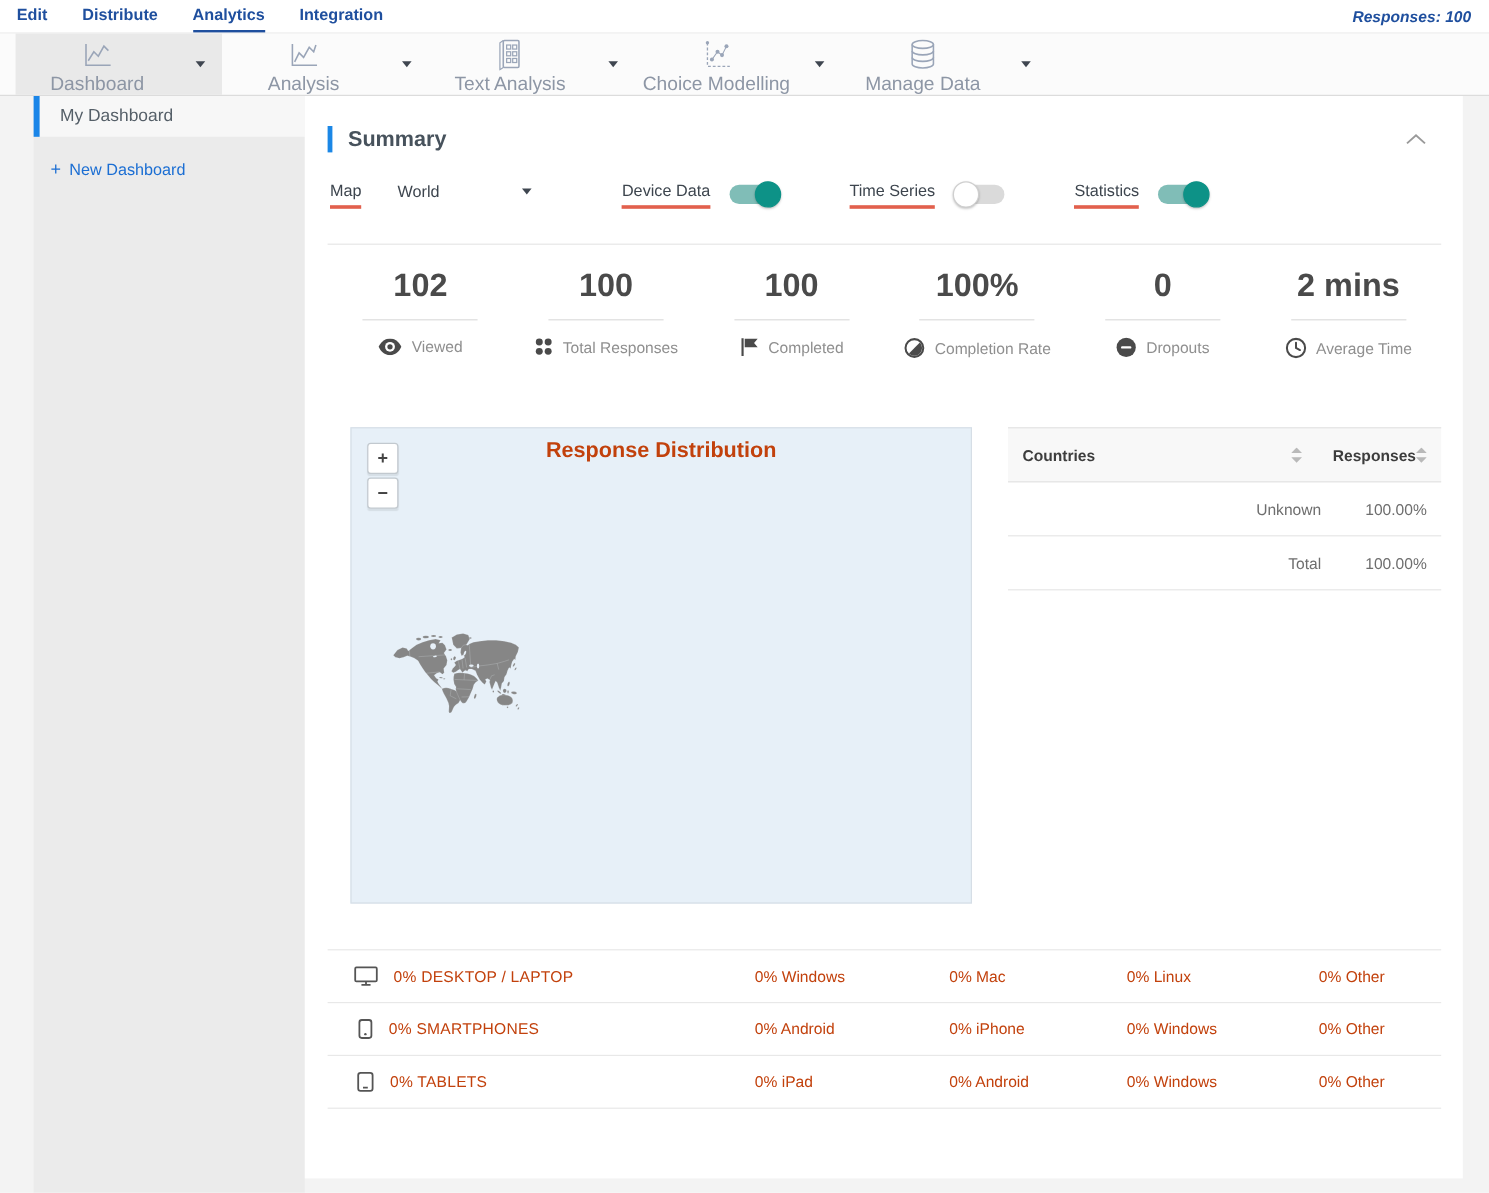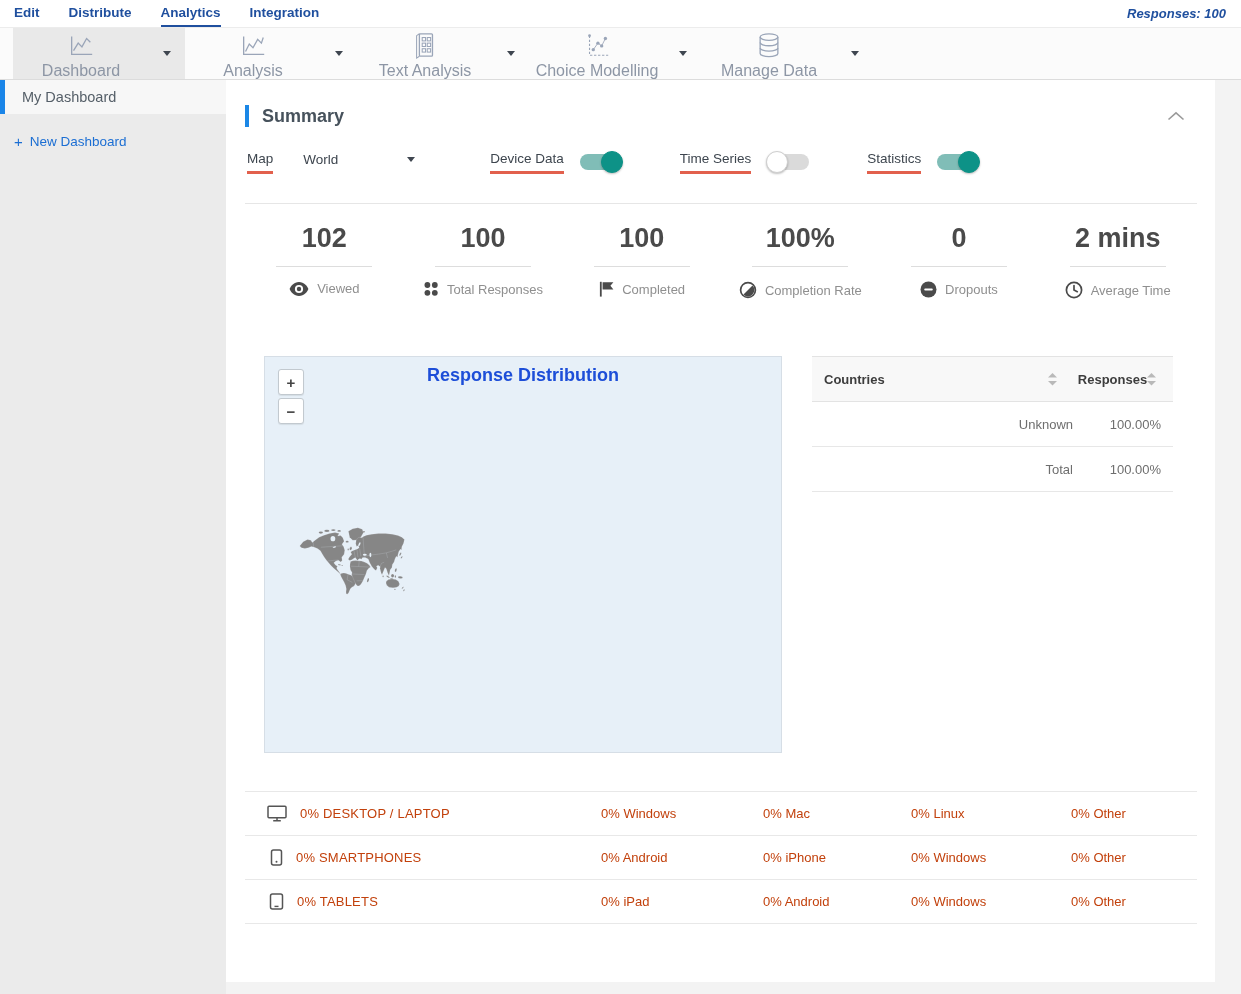--- a/index.html
+++ b/index.html
@@ -15,21 +15,21 @@
   
   .toolbar { height:52px; background:#fbfbfb; border-bottom:1px solid #dcdcdc; display:flex; padding-left:13px; }
   .tool-group { width:172px; display:flex; cursor:pointer; }
   .tool-group.active { background:#e9e9e9; }
   .tool-btn { flex:1; display:flex; flex-direction:column; align-items:center; justify-content:center; gap:3px; padding-top:3px; }
   .tool-label { font-size:16px; color:#8d96a5; }
   .tool-caret { width:36px; display:flex; align-items:center; justify-content:center; }
   .caret-down { width:0; height:0; border-left:4.5px solid transparent; border-right:4.5px solid transparent; border-top:5.5px solid #3f4650; }
 
   
-  .layout { display:flex; height:914px; }
+  .layout { display:flex; height:914px;padding-left:28px; }
   .sidebar { width:226px; background:#ebebeb; flex:none; }
   .sidebar-active-row { height:34px; background:#f7f7f7; border-left:5px solid #1a85e8; display:flex; align-items:center; padding-left:17px; font-size:14.5px; color:#555f68; cursor:pointer; }
   .sidebar-new { margin:20px 0 0 14px; display:flex; align-items:center; gap:7px; color:#1b6ed3; font-size:13.5px; cursor:pointer; }
   .sidebar-new .plus { font-size:15px; line-height:1; }
 
   .main { flex:1; padding:0 26px 12px 0; }
   .panel { background:#fff; height:902px; padding:0 18px 0 19px; position:relative; }
 
   
   .summary-header { display:flex; align-items:center; padding-top:25px; }
@@ -55,28 +55,28 @@
   .stats { display:grid; grid-template-columns:repeat(6,1fr); margin-top:19px; }
   .stat { text-align:center; }
   .stat-value { font-size:27px; font-weight:700; color:#4a4a4a; }
   .stat-line { width:96px; height:1px; background:#ddd; margin:12px auto 14px; }
   .stat-bottom { display:flex; align-items:center; justify-content:center; gap:8px; color:#8f8f8f; font-size:13px; }
 
   
   .map-row { display:flex; margin-top:57px; align-items:flex-start; }
   .map-box { width:518px; height:397px; border:1px solid #d6dee6; background:#e7f0f8; position:relative; margin-left:19px; flex:none; }
   .map-box svg.world { position:absolute; inset:0; }
-  .map-title { position:absolute; top:8px; left:0; right:0; text-align:center; font-size:18px; font-weight:700; color:#1d4ed8; }
+  .map-title { position:absolute; top:8px; left:0; right:0; text-align:center; font-size:18px; font-weight:700; color:#c2410c; }
   .zoom-btns { position:absolute; top:12px; left:13px; display:flex; flex-direction:column; gap:3px; z-index:2; }
   .zoom-btn { width:26px; height:26px; background:#fff; border:1px solid #c2c9cf; border-radius:3px; font-size:15px; font-weight:700; color:#444; display:flex; align-items:center; justify-content:center; box-shadow:0 1px 1px rgba(0,0,0,.08); cursor:pointer; }
 
   .countries { width:361px; margin-left:30px; font-size:13px; }
   .ct-header { display:flex; align-items:center; background:#f8f8f8; border-top:1px solid #e3e3e3; border-bottom:1px solid #e3e3e3; height:46px; padding:0 12px; color:#3d3d3d; font-weight:700; }
   .ct-h1 { flex:1; display:flex; justify-content:space-between; align-items:center; padding-right:16px; cursor:pointer; }
-  .ct-h2 { width:88px; display:flex; justify-content:center; align-items:center; cursor:pointer; }
+  .ct-h2 { width:88px; display:flex; justify-content:flex-end; align-items:center; cursor:pointer; }
   .ct-row { display:flex; height:45px; align-items:center; border-bottom:1px solid #e7e7e7; padding:0 12px; color:#6e6e6e;text-align:right; }
   .ct-name { flex:1; }
   .ct-val { width:88px; }
 
   
   .devices { margin-top:38px; border-top:1px solid #e8e8e8; }
   .dev-row { display:grid; grid-template-columns:356px 162px 148px 160px 1fr; align-items:center; height:44px; border-bottom:1px solid #e8e8e8; color:#c2410c; font-size:13px; }
   .dev-label { display:flex; align-items:center; gap:13px; padding-left:22px; letter-spacing:.2px; }
 
   .icon { display:inline-flex; flex:none; }

